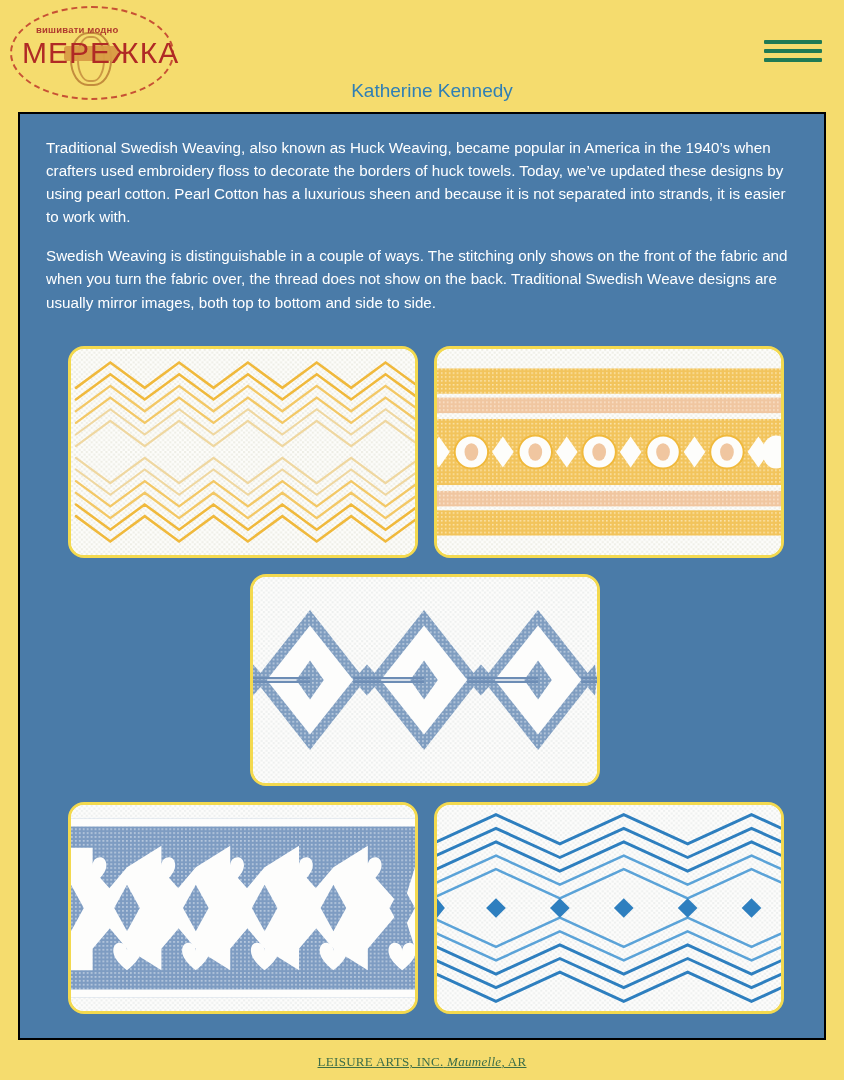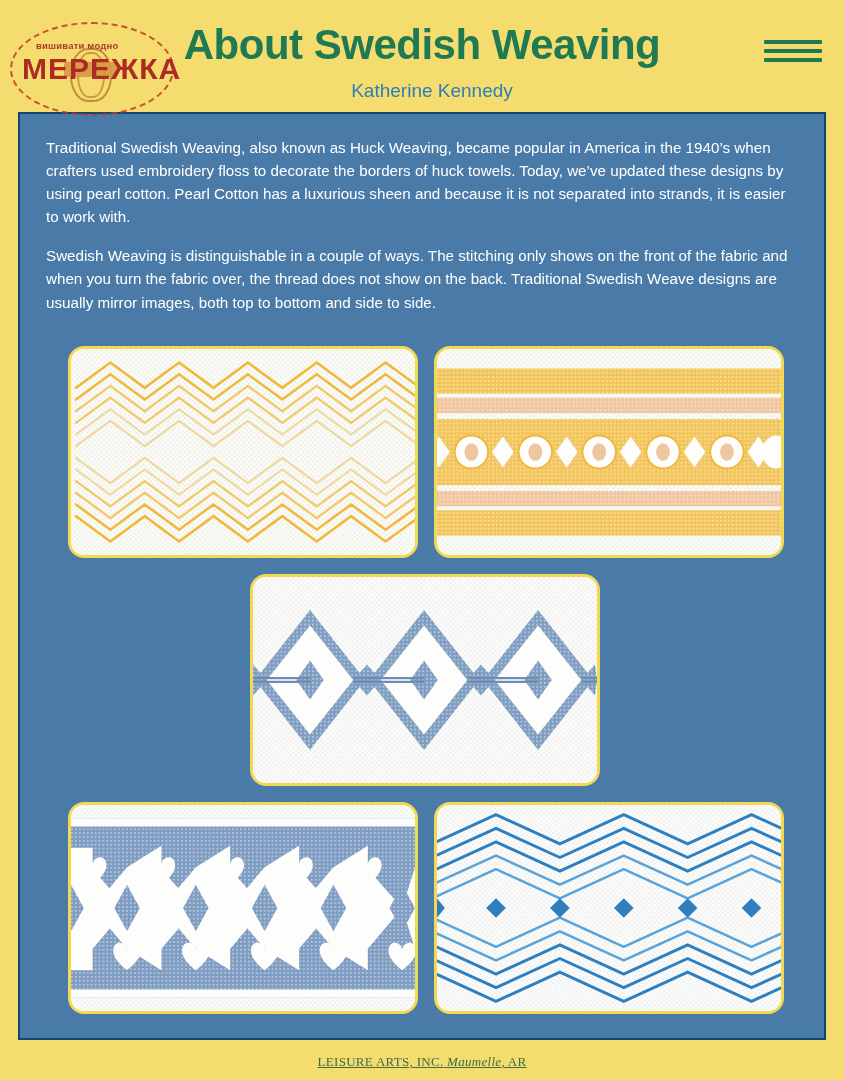--- a/index.html
+++ b/index.html
@@ -52,21 +52,21 @@
     height: 4px;
     background: #1f7a54;
     margin-bottom: 5px;
     border-radius: 1px;
   }
 
   
   .watermark {
     position: absolute;
     left: 8px;
-    top: 20px;
+    top: 4px;
     width: 168px;
     height: 100px;
     z-index: 40;
     pointer-events: none;
   }
   .wm-oval {
     position: absolute;
     left: 2px; top: 2px;
     width: 164px; height: 94px;
     border: 2px dashed #c0392b;
@@ -80,21 +80,21 @@
     font-size: 9.5px;
     color: #b03a2e;
     font-weight: bold;
     letter-spacing: 0.2px;
   }
   .wm-main {
     position: absolute;
     left: 14px;
     top: 32px;
     font-size: 30px;
-    font-weight: bold;
+    font-weight: normal;
     color: #b02a25;
     letter-spacing: 1px;
     font-family: "Liberation Sans", sans-serif;
   }
   .wm-skein {
     position: absolute;
     left: 54px;
     top: 22px;
     width: 60px;
     height: 66px;
@@ -125,21 +125,21 @@
   }
 
   
   .panel {
     position: absolute;
     left: 18px;
     top: 112px;
     width: 808px;
     height: 928px;
     background: #4a7ba8;
-    border: 2px solid #0c4a6e;
+    border: 2px solid #000000;
   }
   .body-text {
     color: #ffffff;
     font-size: 15.2px;
     line-height: 1.52;
     padding: 22px 26px 0 26px;
   }
   .body-text p { margin: 0 0 16px 0; }
 
   
@@ -168,21 +168,20 @@
     color: #3c6d47;
     letter-spacing: 0.3px;
     text-decoration: underline;
   }
   .footer .it { font-style: italic; }
 </style>
 </head>
 <body>
 
 <div class="header">
-  <div class="title">About Swedish Weaving</div>
   <div class="subtitle">Katherine Kennedy</div>
   <div class="hdr-lines">
     <i></i>
       <i></i>
       <i></i>
   </div>
 </div>
 
 <div class="watermark">
   <div class="wm-oval"></div>

